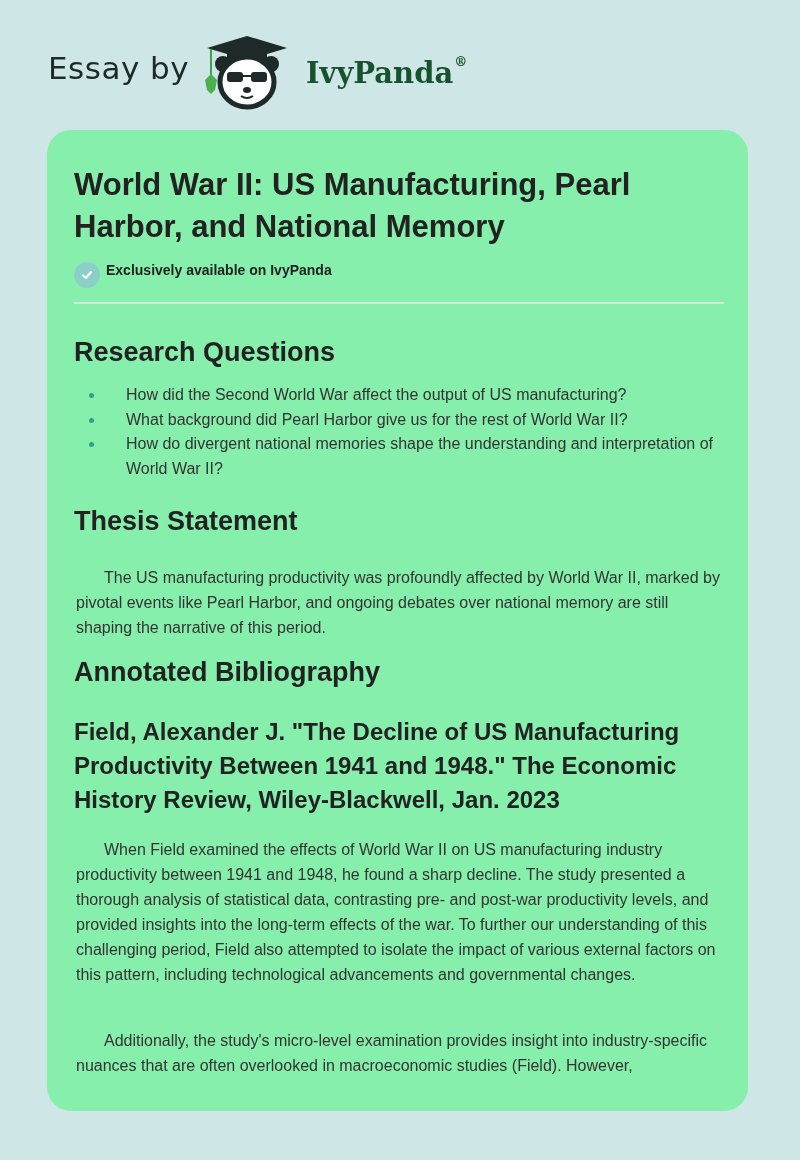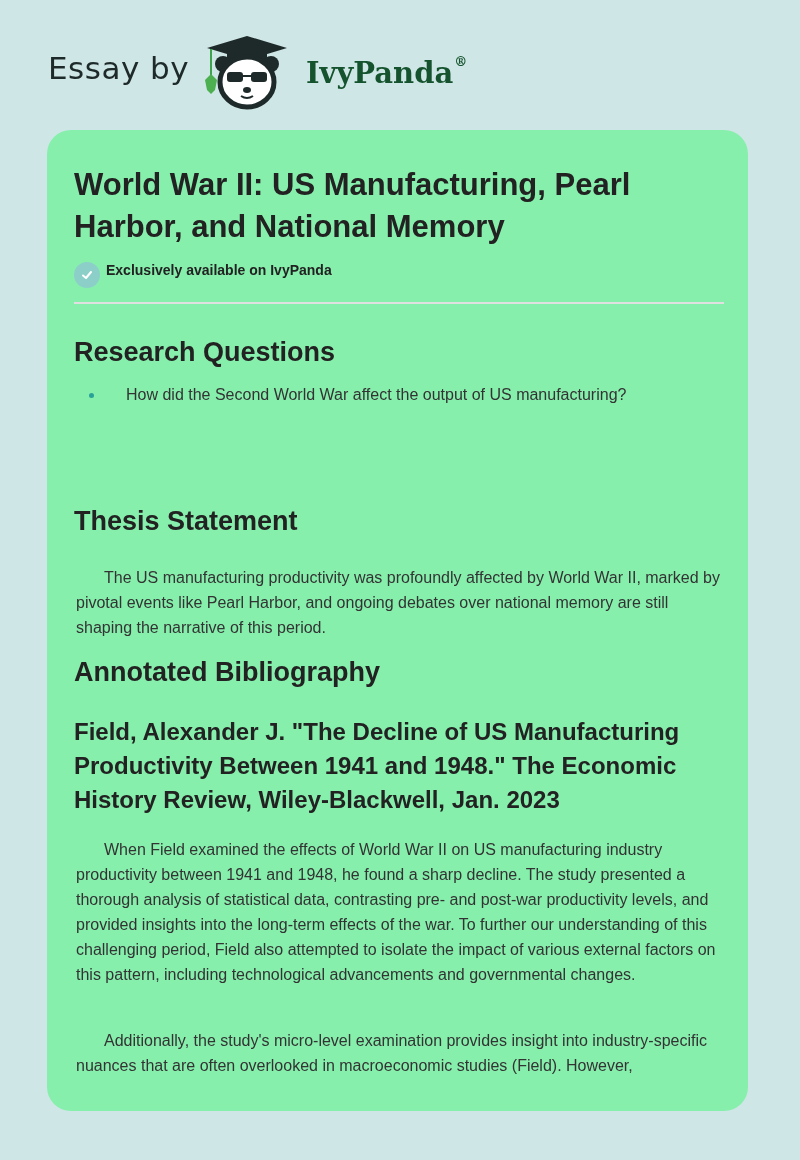--- a/index.html
+++ b/index.html
@@ -189,20 +189,22 @@
       </span>
       <span class="exclusive-label">Exclusively available on IvyPanda</span>
     </div>
 
     <div class="divider"></div>
 
     <h2 style="top:196px;margin-top:11px;">Research Questions</h2>
 
     <ul class="questions">
       <li><span class="bullet"></span><span>How did the Second World War affect the output of US manufacturing?</span></li>
+      <li><span class="bullet"></span><span>What background did Pearl Harbor give us for the rest of World War II?</span></li>
+      <li><span class="bullet"></span><span>How do divergent national memories shape the understanding and interpretation of World War II?</span></li>
     </ul>
 
     <h2 style="top:376px;">Thesis Statement</h2>
 
     <p style="top:433px;">The US manufacturing productivity was profoundly affected by World War II, marked by pivotal events like Pearl Harbor, and ongoing debates over national memory are still shaping the narrative of this period.</p>
 
     <h2 style="top:527px;">Annotated Bibliography</h2>
 
     <h3 style="top:585px;">Field, Alexander J. "The Decline of US Manufacturing Productivity Between 1941 and 1948." The Economic History Review, Wiley-Blackwell, Jan. 2023</h3>
 

